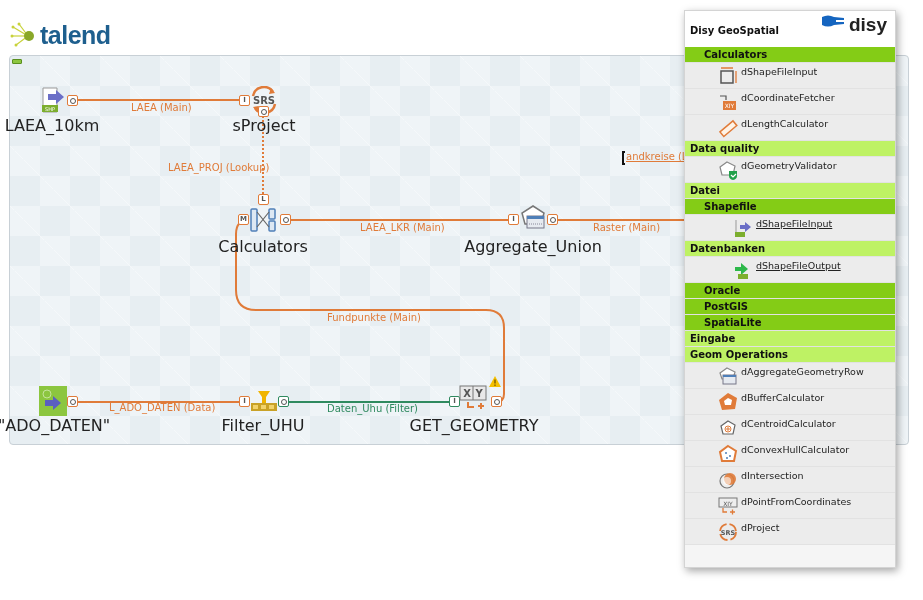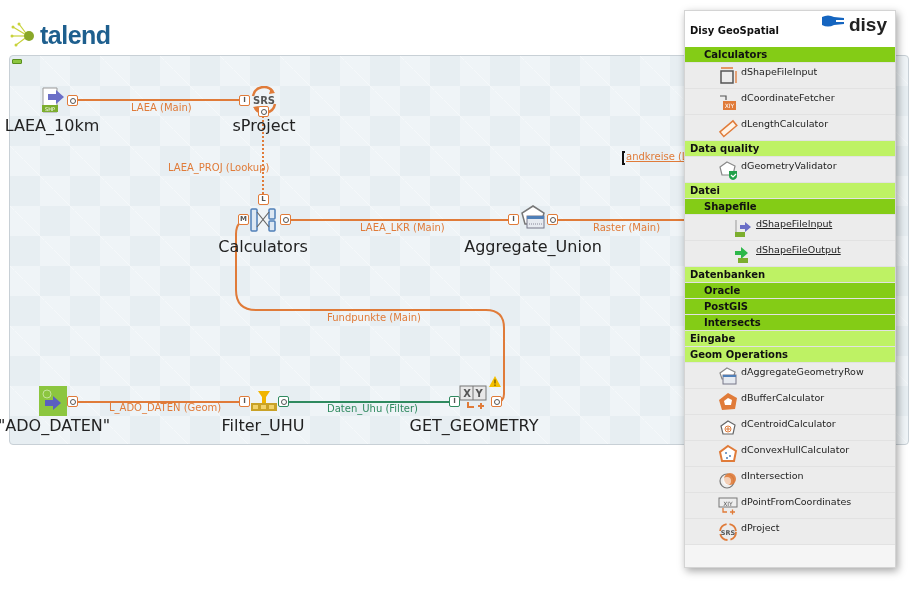--- a/index.html
+++ b/index.html
@@ -91,21 +91,21 @@
   <line x1="78" y1="402" x2="240" y2="402" stroke="#e07b39" stroke-width="2"></line>
 
   <line x1="288" y1="402" x2="450" y2="402" stroke="#2f8a5f" stroke-width="2"></line>
 </svg>
 
 <div class="lbl" style="left:131px; top:102px;">LAEA (Main)</div>
 <div class="lbl" style="left:168px; top:162px;">LAEA_PROJ (Lookup)</div>
 <div class="lbl" style="left:360px; top:222px;text-align:center;">LAEA_LKR (Main)</div>
 <div class="lbl" style="left:593px; top:222px;">Raster (Main)</div>
 <div class="lbl" style="left:327px; top:312px;">Fundpunkte (Main)</div>
-<div class="lbl" style="left:109px; top:402px;">L_ADO_DATEN (Geom)</div>
+<div class="lbl" style="left:109px; top:402px;">L_ADO_DATEN (Data)</div>
 <div class="lbl green" style="left:327px; top:403px;">Daten_Uhu (Filter)</div>
 
 <div class="note-box">andkreise (Lo</div>
 
 <div class="comp-icon" style="left:40px; top:86px;">
   <svg width="28" height="28" viewBox="0 0 28 28">
     <path d="M3 2 h14 v24 h-14 z" fill="#fff" stroke="#999"></path>
     <path d="M8 8 h8 v-4 l8 7 l-8 7 v-4 h-8 z" fill="#6b6fc7"></path>
     <rect x="2" y="19" width="16" height="7" fill="#7cae2e"></rect>
     <text x="10" y="25" font-size="5" fill="#fff" text-anchor="middle" font-family="DejaVu Sans, sans-serif">SHP</text>
@@ -242,31 +242,31 @@
       <div class="pal-row pal-cat l1">Datei</div>
       <div class="pal-row pal-cat l2">Shapefile</div>
       <div class="pal-row pal-item deep">
         <span class="ico"><svg width="20" height="20" viewBox="0 0 20 20">
             <path d="M3 2 v16" stroke="#999"></path>
             <path d="M7 7 h5 v-3 l6 5 l-6 5 v-3 h-5 z" fill="#6b6fc7"></path>
             <rect x="2" y="14" width="10" height="5" fill="#7cae2e"></rect>
           </svg></span>
         <span class="name">dShapeFileInput</span>
       </div>
+      <div class="pal-row pal-cat l1">Datenbanken</div>
       <div class="pal-row pal-item deep">
         <span class="ico"><svg width="20" height="20" viewBox="0 0 20 20">
             <path d="M2 7 h6 v-4 l7 6 l-7 6 v-4 h-6 z" fill="#2db84a"></path>
             <rect x="5" y="14" width="10" height="5" fill="#7cae2e"></rect>
           </svg></span>
         <span class="name">dShapeFileOutput</span>
       </div>
-      <div class="pal-row pal-cat l1">Datenbanken</div>
       <div class="pal-row pal-cat l2">Oracle</div>
       <div class="pal-row pal-cat l2">PostGIS</div>
-      <div class="pal-row pal-cat l2">Intersects</div>
+      <div class="pal-row pal-cat l2">SpatiaLite</div>
       <div class="pal-row pal-cat l1">Eingabe</div>
       <div class="pal-row pal-cat l1">Geom Operations</div>
       <div class="pal-row pal-item">
         <span class="ico"><svg width="20" height="20" viewBox="0 0 20 20">
             <path d="M9 2 L17 6 L15 13 L4 13 L2 7 Z" fill="#fff" stroke="#888" stroke-width="1.2"></path>
             <rect x="5" y="9" width="13" height="9" fill="#e6eaf0" stroke="#778"></rect>
             <rect x="5" y="9" width="13" height="2" fill="#4f7fb8"></rect>
           </svg></span>
         <span class="name">dAggregateGeometryRow</span>
       </div>

